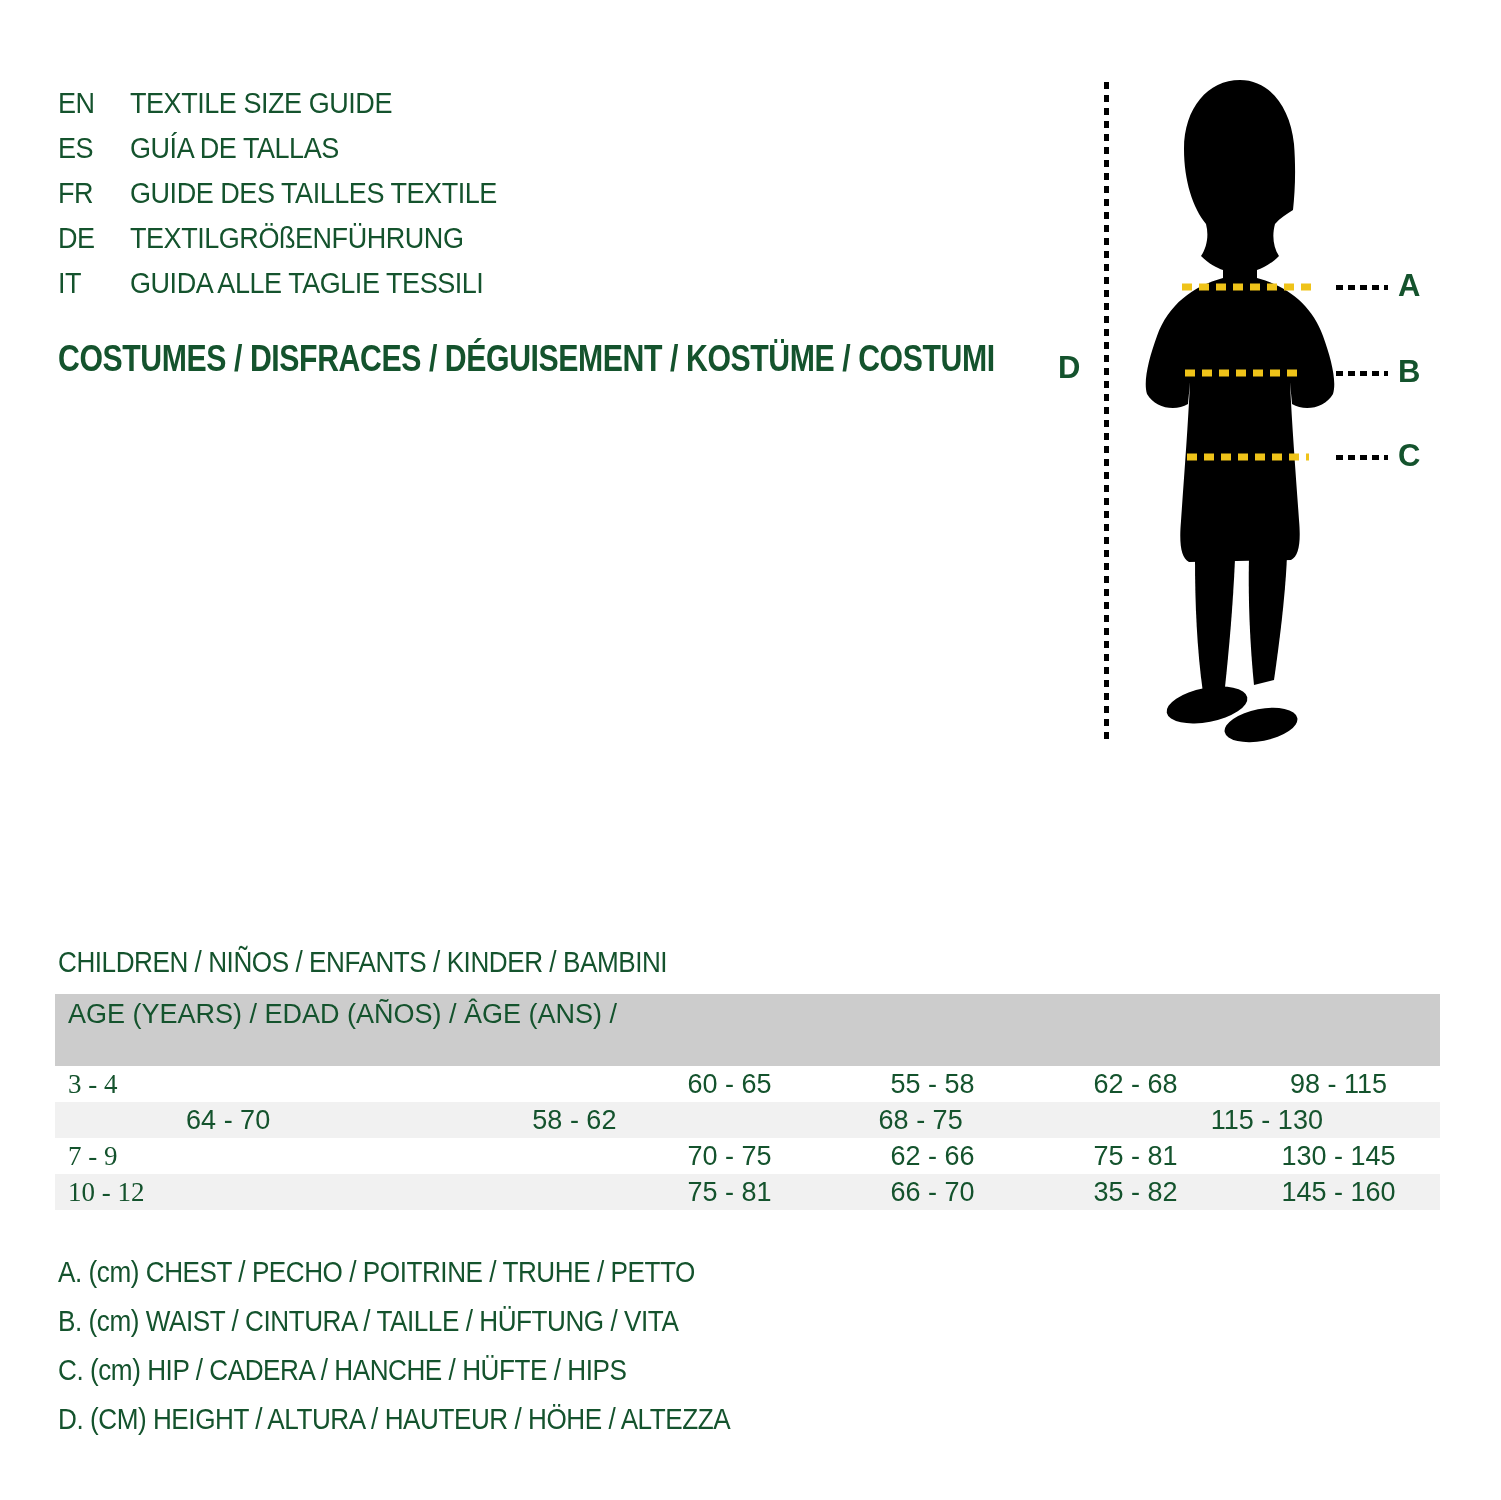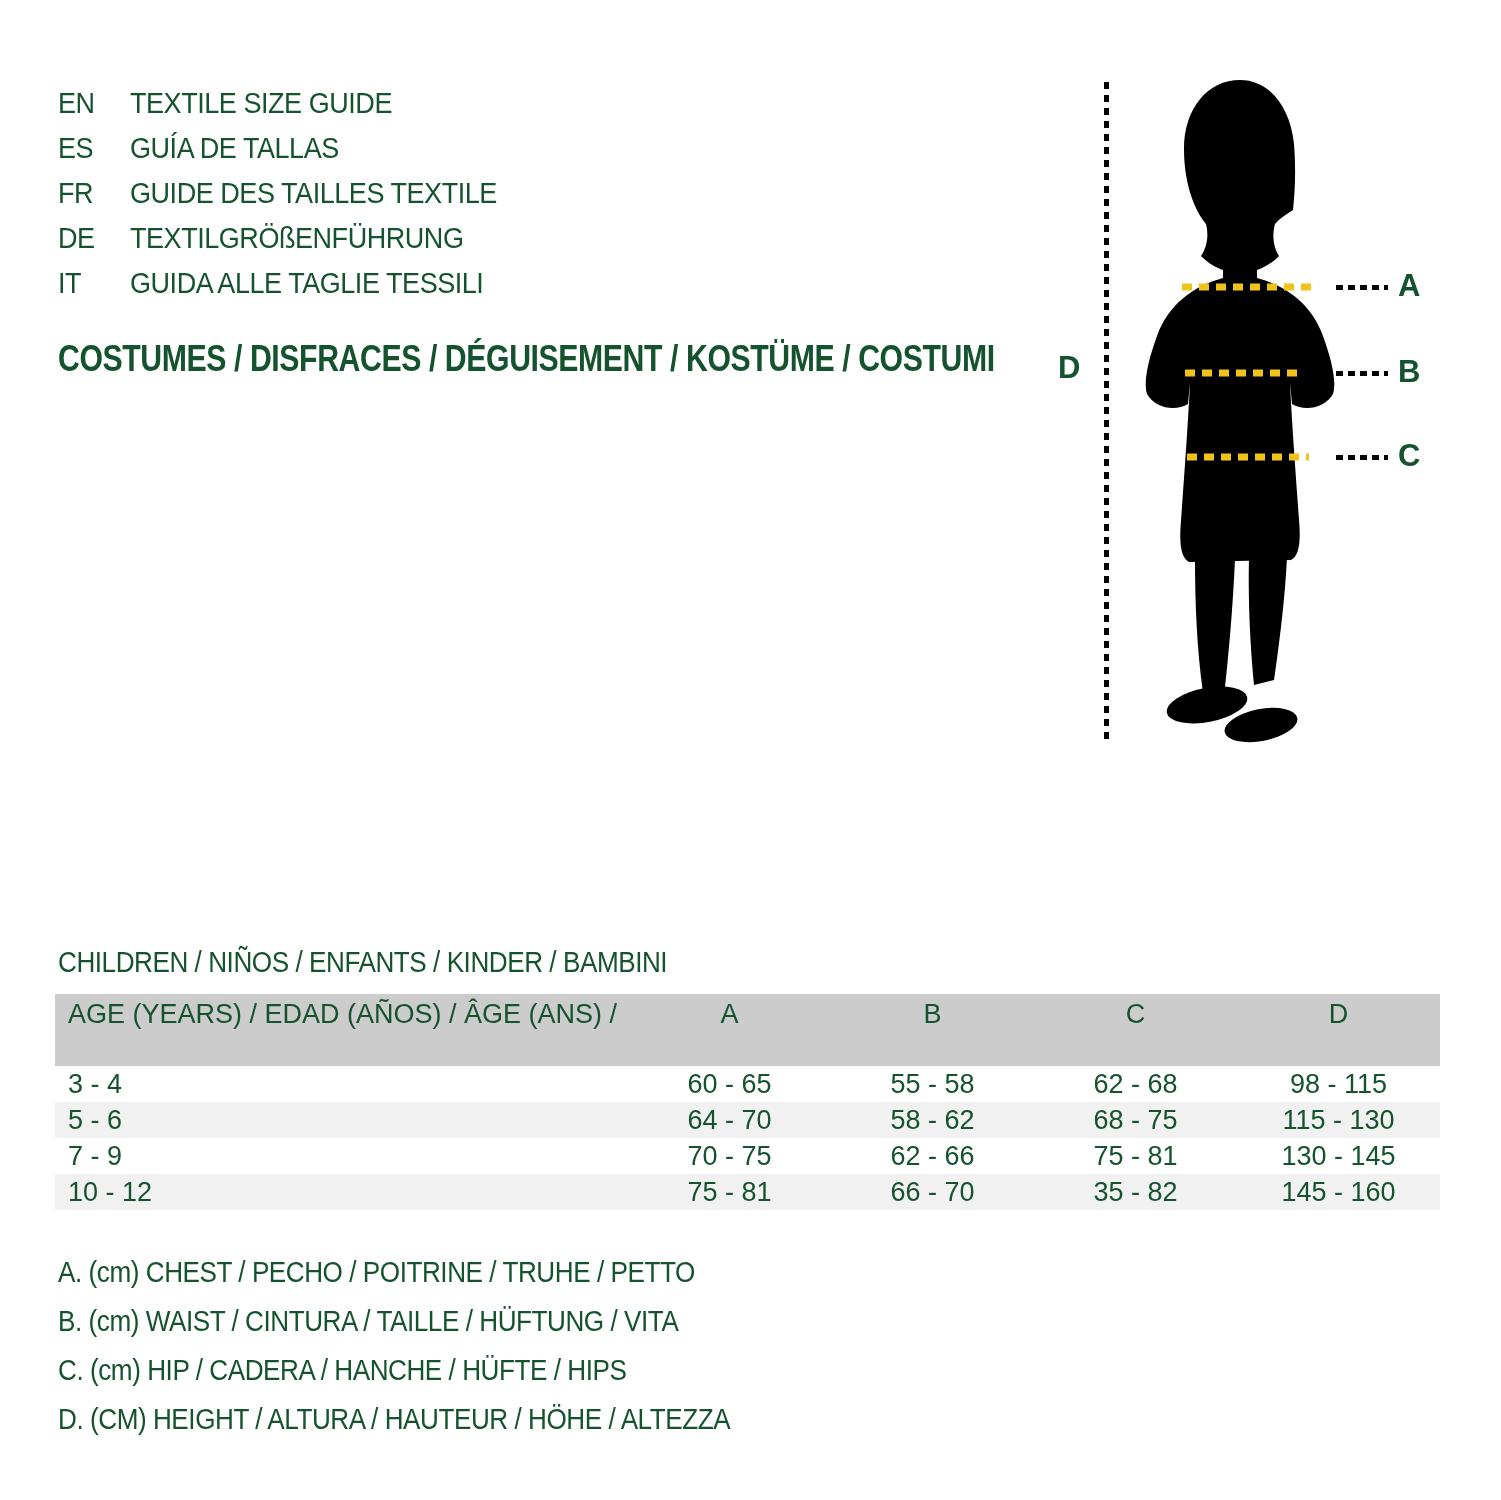--- a/index.html
+++ b/index.html
@@ -40,25 +40,25 @@
   .letter-b{left:1398px;top:354px;}
   .letter-c{left:1398px;top:438px;}
   .letter-d{left:1058px;top:350px;}
 
   
   .section-title{position:absolute;left:58px;top:946px;font-size:29px;font-weight:500;white-space:nowrap;}
 
   
   .size-table{position:absolute;left:55px;top:994px;width:1385px;font-size:27px;}
   .tr{display:flex;width:100%;}
-  .tr-header{background:#cccccc;height:72px;}
+  .tr-header{background:#cccccc;height:72px;flex-direction:column;}
   .tr-data{height:36px;}
   .tr-stripe{background:#f1f1f1;}
   .td-age{flex:0 0 573px;padding-left:13px;box-sizing:border-box;display:flex;flex-direction:column;justify-content:flex-start;}
-  .tr-data .td-age{justify-content:center;}
+  .tr-data .td-age{justify-content:center;font-family:Liberation Serif, serif;}
   .td-val{flex:1 1 0;display:flex;justify-content:center;align-items:flex-start;}
   .tr-data .td-val{align-items:center;}
   .tr-header .td-age{padding-top:5px;line-height:31px;}
   .tr-header .td-val{padding-top:5px;}
 
   
   .legend-block{position:absolute;left:58px;top:1248px;}
   .legend-item{height:49px;display:flex;align-items:center;font-size:29px;white-space:nowrap;}
 </style>
 </head>
@@ -160,21 +160,20 @@
     </div>
 
     <div class="tr tr-data">
       <div class="td-age">3 - 4</div>
       <div class="td-val">60 - 65</div>
       <div class="td-val">55 - 58</div>
       <div class="td-val">62 - 68</div>
       <div class="td-val">98 - 115</div>
     </div>
     <div class="tr tr-data tr-stripe">
-      <div class="td-age">5 - 6</div>
       <div class="td-val">64 - 70</div>
       <div class="td-val">58 - 62</div>
       <div class="td-val">68 - 75</div>
       <div class="td-val">115 - 130</div>
     </div>
     <div class="tr tr-data">
       <div class="td-age">7 - 9</div>
       <div class="td-val">70 - 75</div>
       <div class="td-val">62 - 66</div>
       <div class="td-val">75 - 81</div>

